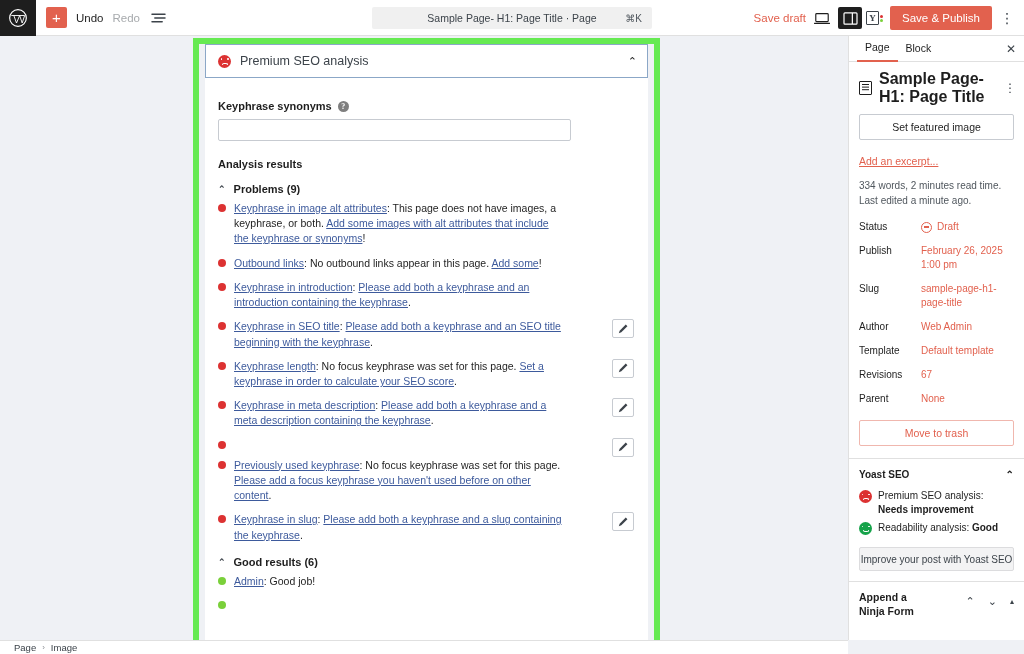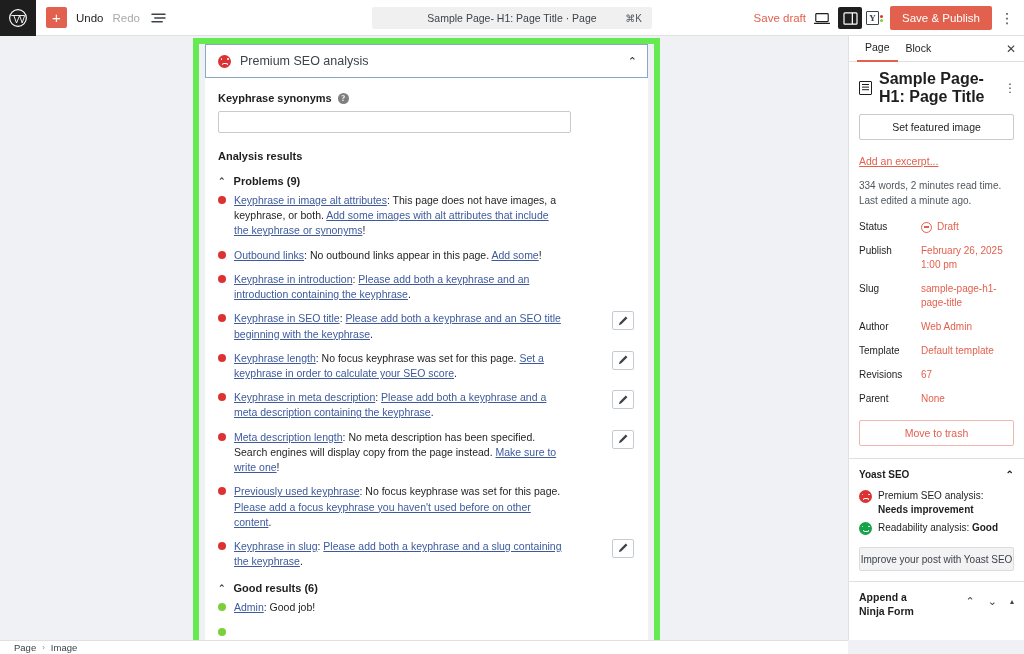--- a/index.html
+++ b/index.html
@@ -74,21 +74,21 @@
     border: 6px solid #66ea52; border-bottom: none; background: transparent;
     z-index: 5; pointer-events: none;
   }
   .seo-card {
     position: absolute; left: 205px; top: 8px; width: 443px; height: 596px;
     background: #fff; overflow: hidden;
   }
   .seo-header {
     height: 34px; border: 1px solid #8ba7c7; background: #fff;
     display: flex; align-items: center; padding: 0 10px 0 12px;
-    cursor: pointer; margin: 0 0 0 0; justify-content: space-between;
+    cursor: pointer; margin: 0 0 8px 0; justify-content: space-between;
   }
   .face {
     width: 13px; height: 13px; border-radius: 50%; flex: none;
     display: flex; align-items: center; justify-content: center;
     position: relative;
   }
   .face.bad { background: #dc3232; }
   .face.good { background: #16a34a; }
   .face .eyes { position: absolute; top: 3.5px; width: 8px; display: flex; justify-content: space-between; }
   .face .eyes i { width: 1.6px; height: 1.8px; background: #fff; border-radius: 50%; display: block; }
@@ -333,21 +333,20 @@
               <span class="bullet red"></span>
               <span class="res-text"><span class="lbl">Keyphrase in meta description</span>: <a>Please add both a keyphrase and a meta description containing the keyphrase</a>.</span>
               <span class="edit-btn">
                 <svg width="10" height="10" viewBox="0 0 12 12" fill="#3c434a">
                   <path d="M9.3 0.7 11.3 2.7 4 10 1 11 2 8z"></path>
                 </svg>
               </span>
             </li>
             <li class="res-item">
               <span class="bullet red"></span>
-              <span class="res-text"><span class="lbl">Meta description length</span>: No meta description has been specified. Search engines will display copy from the page instead. <a>Make sure to write one</a>!</span>
               <span class="edit-btn">
                 <svg width="10" height="10" viewBox="0 0 12 12" fill="#3c434a">
                   <path d="M9.3 0.7 11.3 2.7 4 10 1 11 2 8z"></path>
                 </svg>
               </span>
             </li>
             <li class="res-item">
               <span class="bullet red"></span>
               <span class="res-text"><span class="lbl">Previously used keyphrase</span>: No focus keyphrase was set for this page. <a>Please add a focus keyphrase you haven't used before on other content</a>.</span>
             </li>

